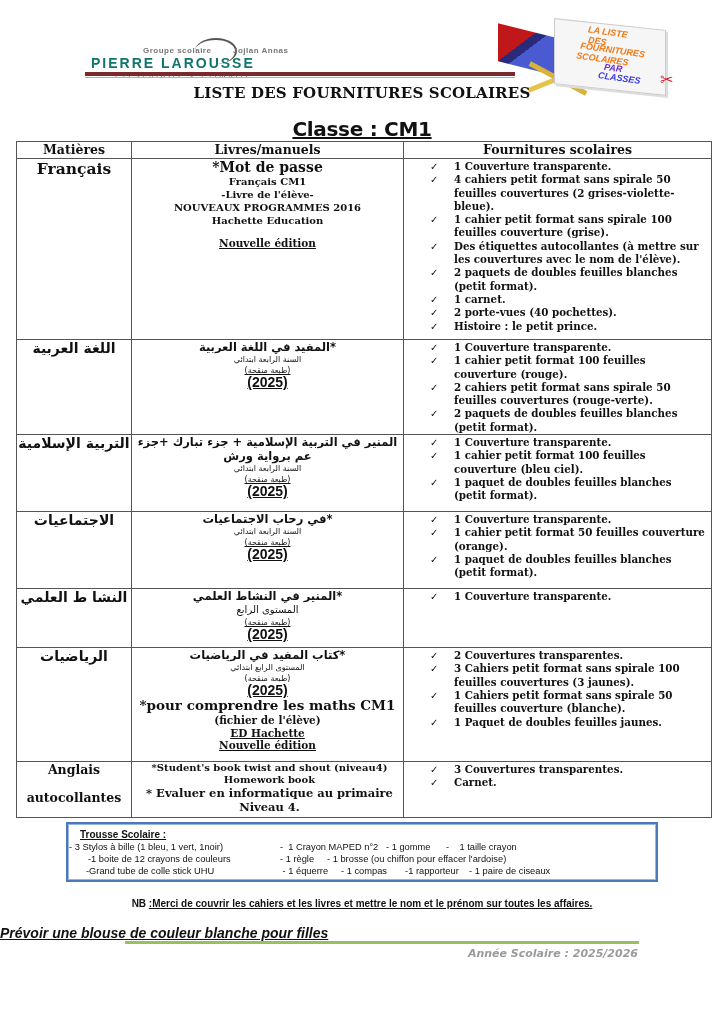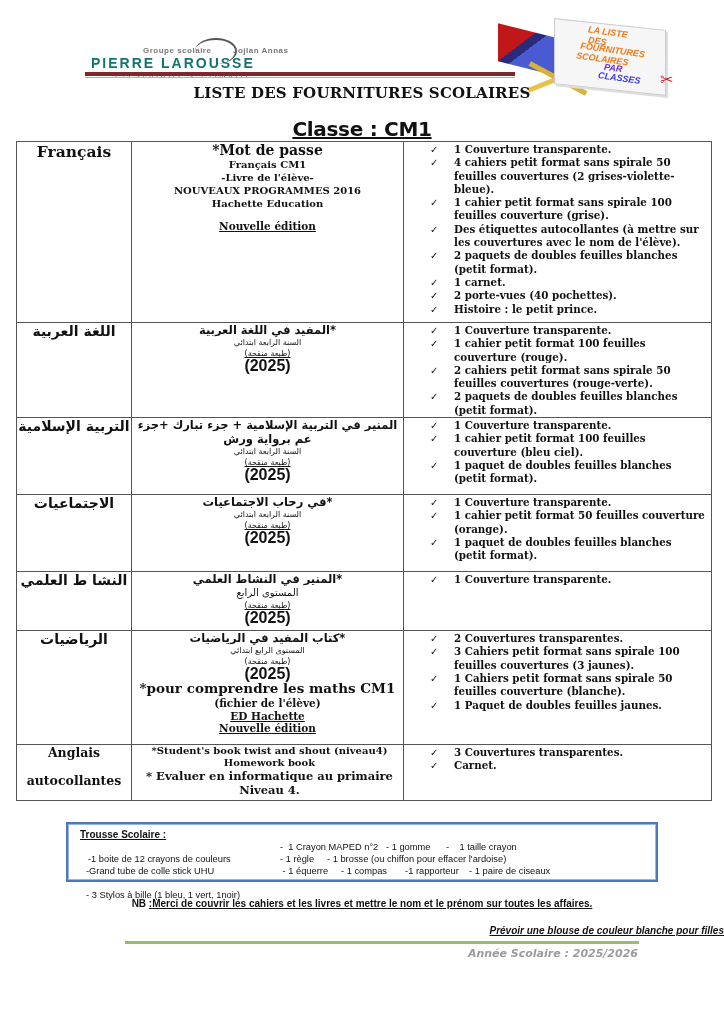--- a/index.html
+++ b/index.html
@@ -42,36 +42,36 @@
   .subject.en { font-family:"DejaVu Serif", serif; font-size:12.5px; line-height:16px; }
 
   .books { text-align:center; font-weight:bold; }
   .books .line { display:block;text-align:center; }
   .books .big { font-family:"DejaVu Serif", serif; font-size:13px; line-height:16px; }
   .books .med { font-family:"DejaVu Serif", serif; font-size:10px; line-height:13px; }
   .books .ar-main { font-family:"DejaVu Sans", sans-serif; font-size:11.5px; line-height:14px; direction:rtl; }
   .books .ar-sm { font-family:"DejaVu Sans", sans-serif; font-size:8px; line-height:11px; font-weight:normal; direction:rtl; }
   .books .ar-u { font-family:"DejaVu Sans", sans-serif; font-size:8px; line-height:11px; font-weight:normal; text-decoration:underline; direction:rtl; }
   .books .ar-p { font-family:"DejaVu Sans", sans-serif; font-size:8px; line-height:11px; font-weight:normal; direction:rtl; }
-  .books .yr { font-family:"Liberation Sans", sans-serif; font-size:16px; line-height:13px; }
+  .books .yr { font-family:"Liberation Sans", sans-serif; font-size:14px; line-height:13px; text-decoration:underline; }
   .books .ul { text-decoration:underline; }
   .books .gap { height:10px; }
   .books.left { text-align:left; padding-left:4px; }
 
   ul.checks { list-style:none; margin:0; padding:1px 0 0 0; }
   ul.checks li { position:relative; padding-left:50px; font-family:"DejaVu Serif", serif; font-weight:bold; font-size:10.3px; line-height:13.3px; padding-right:4px; }
   ul.checks li .ck { position:absolute; left:26px; top:0; font-family:"DejaVu Sans", sans-serif; font-weight:normal; font-size:10px; }
 
   .trousse { position:absolute; left:66px; top:822px; width:588px; height:56px; border:2px solid #4a78b8; box-shadow:0 0 0 1px #9bb6dc inset; }
   .trousse .title { position:absolute; left:12px; top:5px; font-family:"Liberation Sans", sans-serif; font-weight:bold; font-size:10px; text-decoration:underline;text-align:center; }
   .trousse .row { position:absolute; font-family:"Liberation Sans", sans-serif; font-size:9.3px; white-space:pre; }
 
   .nb { position:absolute; left:0; width:724px; top:898px; text-align:center; font-family:"Liberation Sans", sans-serif; font-weight:bold; font-size:10px; }
   .nb .u { text-decoration:underline; }
-  .blouse { position:absolute; left:0; width:724px; top:925px; text-align:right; font-family:"Liberation Sans", sans-serif; font-weight:bold; font-style:italic; font-size:10px; text-decoration:underline; }
+  .blouse { position:absolute; left:0; width:724px; top:925px; text-align:left; font-family:"Liberation Sans", sans-serif; font-weight:bold; font-style:italic; font-size:14px; text-decoration:underline; }
   .footer-line { position:absolute; left:125px; top:941px; width:514px; height:3px; background:#9bbf5c; }
   .footer-year { position:absolute; right:86px; top:947px; font-family:"DejaVu Sans", sans-serif; font-style:italic; font-weight:bold; font-size:11px; color:#9a9a9a; }
 </style>
 </head>
 <body>
 
 <div class="header-logo">
   <span class="logo-top">Groupe scolaire</span>
   <span class="logo-swoosh"></span>
   <span class="logo-top2">Jojlan Annas</span>
@@ -98,20 +98,25 @@
 <div class="doc-title">LISTE DES FOURNITURES SCOLAIRES</div>
 <div class="class-title">Classe : CM1</div>
 
 <table class="supplies">
   <colgroup>
       <col class="c1">
       <col class="c2">
       <col class="c3">
     </colgroup>
   <tbody>
+      <tr>
+    <th>Matières</th>
+    <th>Livres/manuels</th>
+    <th>Fournitures scolaires</th>
+  </tr>
 
   <tr style="height:181px;">
     <td class="subject fr">Français</td>
     <td class="books">
       <span class="line big" style="font-size:14px;">*Mot de passe</span>
       <span class="line med">Français CM1</span>
       <span class="line med">-Livre de l'élève-</span>
       <span class="line med">NOUVEAUX PROGRAMMES 2016</span>
       <span class="line med">Hachette Education</span>
       <div class="gap"></div>
@@ -237,21 +242,21 @@
         <li><span class="ck">✓</span><span>3 Couvertures transparentes.</span></li>
         <li><span class="ck">✓</span><span>Carnet.</span></li>
       </ul>
     </td>
   </tr>
 </tbody>
   </table>
 
 <div class="trousse">
   <span class="title">Trousse Scolaire :</span>
-  <span class="row" style="left:18px; top:18px;margin-top:48px;">- 3 Stylos à bille (1 bleu, 1 vert, 1noir)</span>
+  <span class="row" style="left:1px; top:18px;">- 3 Stylos à bille (1 bleu, 1 vert, 1noir)</span>
   <span class="row" style="left:20px; top:30px;">-1 boite de 12 crayons de couleurs</span>
   <span class="row" style="left:18px; top:42px;">-Grand tube de colle stick UHU</span>
   <span class="row" style="left:212px; top:18px;">-  1 Crayon MAPED n°2   - 1 gomme      -    1 taille crayon</span>
   <span class="row" style="left:212px; top:30px;">- 1 règle     - 1 brosse (ou chiffon pour effacer l'ardoise)</span>
   <span class="row" style="left:212px; top:42px;"> - 1 équerre     - 1 compas       -1 rapporteur    - 1 paire de ciseaux</span>
 </div>
 
 <div class="nb">
   <span>NB </span><span class="u">:Merci de  couvrir les cahiers et les livres et mettre le nom et le prénom sur toutes les affaires.</span>
 </div>

